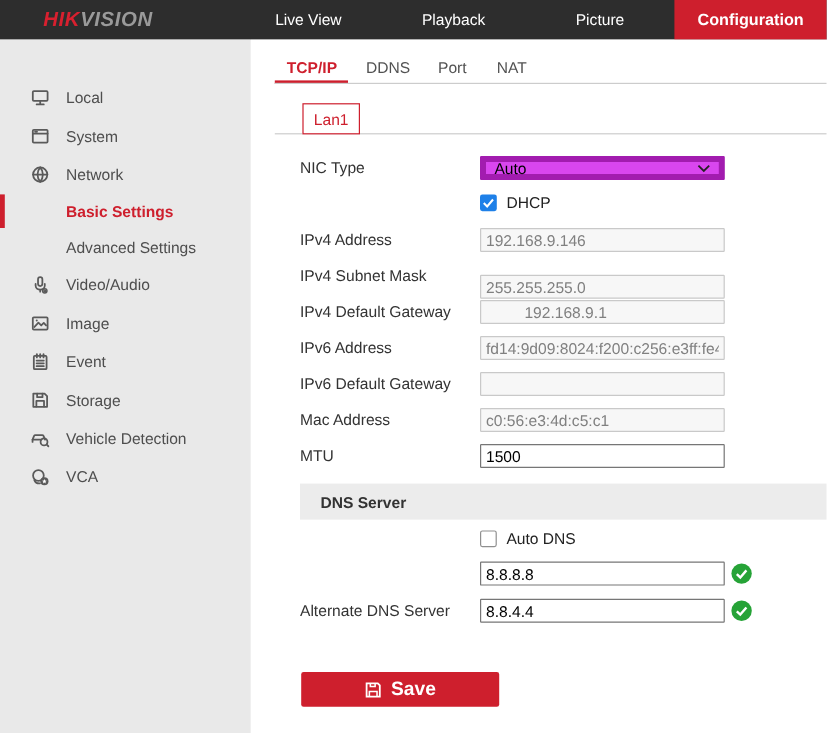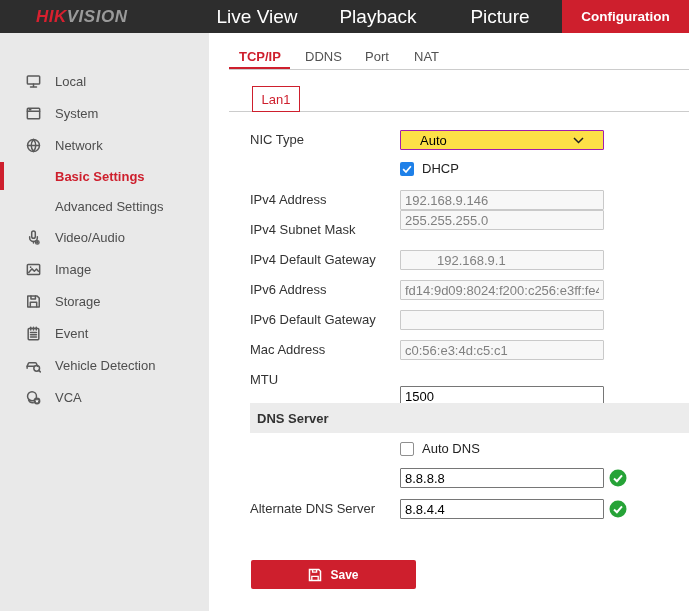--- a/index.html
+++ b/index.html
@@ -11,21 +11,21 @@
   }
   *{margin:0;padding:0;box-sizing:border-box;}
   body{font-family:"Liberation Sans",sans-serif;background:#fff;}
   .page{position:relative;width:689px;height:611px;overflow:hidden;background:#fff;}
 
   
   .topbar{position:absolute;left:0;top:0;width:689px;height:33px;background:var(--topbar);}
   .logo{position:absolute;left:36px;top:0;height:45px;line-height:33px;font-style:italic;font-weight:bold;font-size:17px;letter-spacing:.5px;}
   .logo .hik{color:#d8202f;}
   .logo .vision{color:#9a9a9a;}
-  .nav-item{position:absolute;top:0;height:39px;line-height:33px;color:#fff;font-size:19px;transform:translateX(-50%);cursor:pointer;white-space:nowrap;}
+  .nav-item{position:absolute;top:0;height:39px;line-height:33px;color:#fff;font-size:13px;transform:translateX(-50%);cursor:pointer;white-space:nowrap;}
   .nav-config{position:absolute;left:562px;top:0;width:127px;height:33px;background:var(--red);color:#fff;font-weight:bold;font-size:13.5px;text-align:center;line-height:33px;cursor:pointer;}
 
   
   .sidebar{position:absolute;left:0;top:33px;width:209px;height:578px;background:var(--sidebar);padding-top:32px;}
   .side-item{position:relative;height:32px;display:flex;align-items:center;font-size:13px;color:#4e4e4e;cursor:pointer;}
   .side-item.sub{height:30px;}
   .side-item .ic{position:absolute;left:25px;width:17px;height:17px;display:flex;}
   .side-item .lbl{margin-left:55px;}
   .side-item.active .lbl{color:var(--red);font-weight:bold;}
   .active-bar{position:absolute;left:0;top:1px;width:4px;height:28px;background:var(--red);}
@@ -37,31 +37,31 @@
   .tab-label.active{color:var(--red);font-weight:bold;}
   .tabs-line{position:absolute;left:20px;top:36px;width:460px;height:1px;background:#ccc;}
   .tab-underline{position:absolute;left:20px;top:34px;width:61px;height:3px;background:var(--red);}
   .lan-chip{position:absolute;left:43px;top:53px;width:48px;height:26px;border:1px solid var(--red);background:#fff;color:var(--red);font-size:13px;display:flex;align-items:center;justify-content:center;z-index:2;cursor:pointer;}
   .lan-line{position:absolute;left:20px;top:78px;width:460px;height:1px;background:#ccc;}
 
   .f-label{position:absolute;left:41px;font-size:13px;color:#333;line-height:20px;white-space:nowrap;}
   .f-ctrl{position:absolute;left:191px;width:204px;height:20px;font-size:13px;font-family:"Liberation Sans",sans-serif;}
   input.f-ctrl{border:1px solid #767676;padding:0 4px;color:#000;background:#fff;border-radius:1px;overflow:hidden;}
   input.f-ctrl:disabled{border:1px solid #c9c9c9;background:#f7f7f7;color:#808080;}
-  .select{border:1px solid #a21caf;background:#fde047;display:flex;align-items:center;justify-content:space-between;padding:0 19px;color:#000;cursor:pointer;border-radius:1px;}
+  .select{border:5px solid #a21caf;background:#d946ef;display:flex;align-items:center;justify-content:space-between;padding:0 7px;color:#000;cursor:pointer;border-radius:1px;}
   .checkbox{position:absolute;left:191px;width:14px;height:14px;border-radius:2px;cursor:pointer;}
   .checkbox.checked{background:var(--blue);display:flex;align-items:center;justify-content:center;}
   .checkbox.unchecked{background:#fff;border:1px solid #8f8f8f;}
   .cb-label{position:absolute;left:213px;font-size:13px;color:#222;line-height:14px;text-align:center;}
 
   .dns-band{position:absolute;left:41px;top:370px;width:439px;height:30px;background:#ececec;display:flex;align-items:center;}
-  .dns-band .hdr{margin-left:7px;font-size:13px;font-weight:bold;color:#333;}
+  .dns-band .hdr{margin-left:17px;font-size:13px;font-weight:bold;color:#333;}
   .green-check{position:absolute;left:400px;width:18px;height:18px;}
 
-  .save-btn{position:absolute;left:42px;top:527px;width:165px;height:29px;background:var(--red);border:none;border-radius:2px;color:#fff;font-size:12px;font-weight:bold;font-family:"Liberation Sans",sans-serif;display:flex;align-items:center;justify-content:center;gap:8px;cursor:pointer;}
+  .save-btn{position:absolute;left:42px;top:527px;width:165px;height:29px;background:var(--red);border:none;border-radius:2px;color:#fff;font-size:16px;font-weight:bold;font-family:"Liberation Sans",sans-serif;display:flex;align-items:center;justify-content:center;gap:8px;cursor:pointer;}
 </style>
 </head>
 <body>
 
 <div class="page">
 
   <div class="topbar">
     <div class="logo">
       <span class="hik">HIK</span><span class="vision">VISION</span>
     </div>
@@ -123,48 +123,48 @@
     </div>
     <div class="side-item">
       <span class="ic">
           <svg viewBox="0 0 16 16" width="17" height="17">
             <rect x="2.2" y="3.2" width="11.6" height="9.6" rx="0.8"></rect>
             <path d="M3.5 10.8 L6.6 7.4 L8.8 9.6 L10.8 7.6 L12.6 9.6"></path>
             <circle cx="5.3" cy="5.8" r="0.8" fill="#5a5a5a" stroke="none"></circle>
           </svg>
         </span>
       <span class="lbl">Image</span>
-    </div>
-    <div class="side-item">
-      <span class="ic">
-          <svg viewBox="0 0 16 16" width="17" height="17">
-            <path d="M2.6 2.8 h8.8 l2 2 v8.4 h-10.8 z"></path>
-            <path d="M5 13 v-4.4 h6 v4.4"></path>
-            <path d="M5.6 2.8 v2.8 h4.2 v-2.8"></path>
-          </svg>
-        </span>
-      <span class="lbl">Storage</span>
     </div>
     <div class="side-item">
       <span class="ic">
           <svg viewBox="0 0 16 16" width="17" height="17">
             <rect x="3" y="3.4" width="10" height="10.4" rx="0.8"></rect>
             <line x1="5.4" y1="2" x2="5.4" y2="4.6"></line>
             <line x1="8" y1="2" x2="8" y2="4.6"></line>
             <line x1="10.6" y1="2" x2="10.6" y2="4.6"></line>
             <line x1="5.2" y1="7" x2="10.8" y2="7"></line>
             <line x1="5.2" y1="9.2" x2="10.8" y2="9.2"></line>
             <line x1="5.2" y1="11.4" x2="10.8" y2="11.4"></line>
           </svg>
         </span>
       <span class="lbl">Event</span>
     </div>
     <div class="side-item">
       <span class="ic">
           <svg viewBox="0 0 16 16" width="17" height="17">
+            <path d="M2.6 2.8 h8.8 l2 2 v8.4 h-10.8 z"></path>
+            <path d="M5 13 v-4.4 h6 v4.4"></path>
+            <path d="M5.6 2.8 v2.8 h4.2 v-2.8"></path>
+          </svg>
+        </span>
+      <span class="lbl">Storage</span>
+    </div>
+    <div class="side-item">
+      <span class="ic">
+          <svg viewBox="0 0 16 16" width="17" height="17">
             <path d="M2 10.6 V8.8 L3.2 5.9 Q3.5 5.3 4.2 5.3 H9.6 Q10.3 5.3 10.6 5.9 L11.8 8.8"></path>
             <line x1="2" y1="8.8" x2="9" y2="8.8"></line>
             <circle cx="11" cy="10.6" r="2.7"></circle>
             <line x1="13" y1="12.6" x2="14.4" y2="14"></line>
           </svg>
         </span>
       <span class="lbl">Vehicle Detection</span>
     </div>
     <div class="side-item">
       <span class="ic">
@@ -205,36 +205,36 @@
       <svg width="12" height="12" viewBox="0 0 14 14">
           <polyline points="2.5,7.2 5.8,10.5 11.5,3.8" fill="none" stroke="#fff" stroke-width="2"></polyline>
         </svg>
     </div>
     <div class="cb-label" style="top:129px">DHCP</div>
 
     <div class="f-label" style="top:157px">IPv4 Address</div>
     <input class="f-ctrl" style="top: 157px;" disabled="" value="192.168.9.146">
 
     <div class="f-label" style="top:187px">IPv4 Subnet Mask</div>
-    <input class="f-ctrl" style="top: 177px;" disabled="" value="255.255.255.0">
+    <input class="f-ctrl" style="top: 196px;" disabled="" value="255.255.255.0">
 
     <div class="f-label" style="top:217px">IPv4 Default Gateway</div>
     <input class="f-ctrl" style="top: 217px; padding-left: 36px;" disabled="" value="192.168.9.1">
 
     <div class="f-label" style="top:247px">IPv6 Address</div>
     <input class="f-ctrl" style="top: 247px;" disabled="" value="fd14:9d09:8024:f200:c256:e3ff:fe4">
 
     <div class="f-label" style="top:277px">IPv6 Default Gateway</div>
     <input class="f-ctrl" style="top: 277px;" disabled="" value="">
 
     <div class="f-label" style="top:307px">Mac Address</div>
     <input class="f-ctrl" style="top: 307px;" disabled="" value="c0:56:e3:4d:c5:c1">
 
     <div class="f-label" style="top:337px">MTU</div>
-    <input class="f-ctrl" style="top: 353px;" value="1500">
+    <input class="f-ctrl" style="top: 337px;" value="1500">
 
     <div class="dns-band">
       <span class="hdr">DNS Server</span>
     </div>
 
     <div class="checkbox unchecked" style="top:409px"></div>
     <div class="cb-label" style="top:409px">Auto DNS</div>
 
     <input class="f-ctrl" style="top: 435px;" value="8.8.8.8">
     <span class="green-check" style="top:436px">

